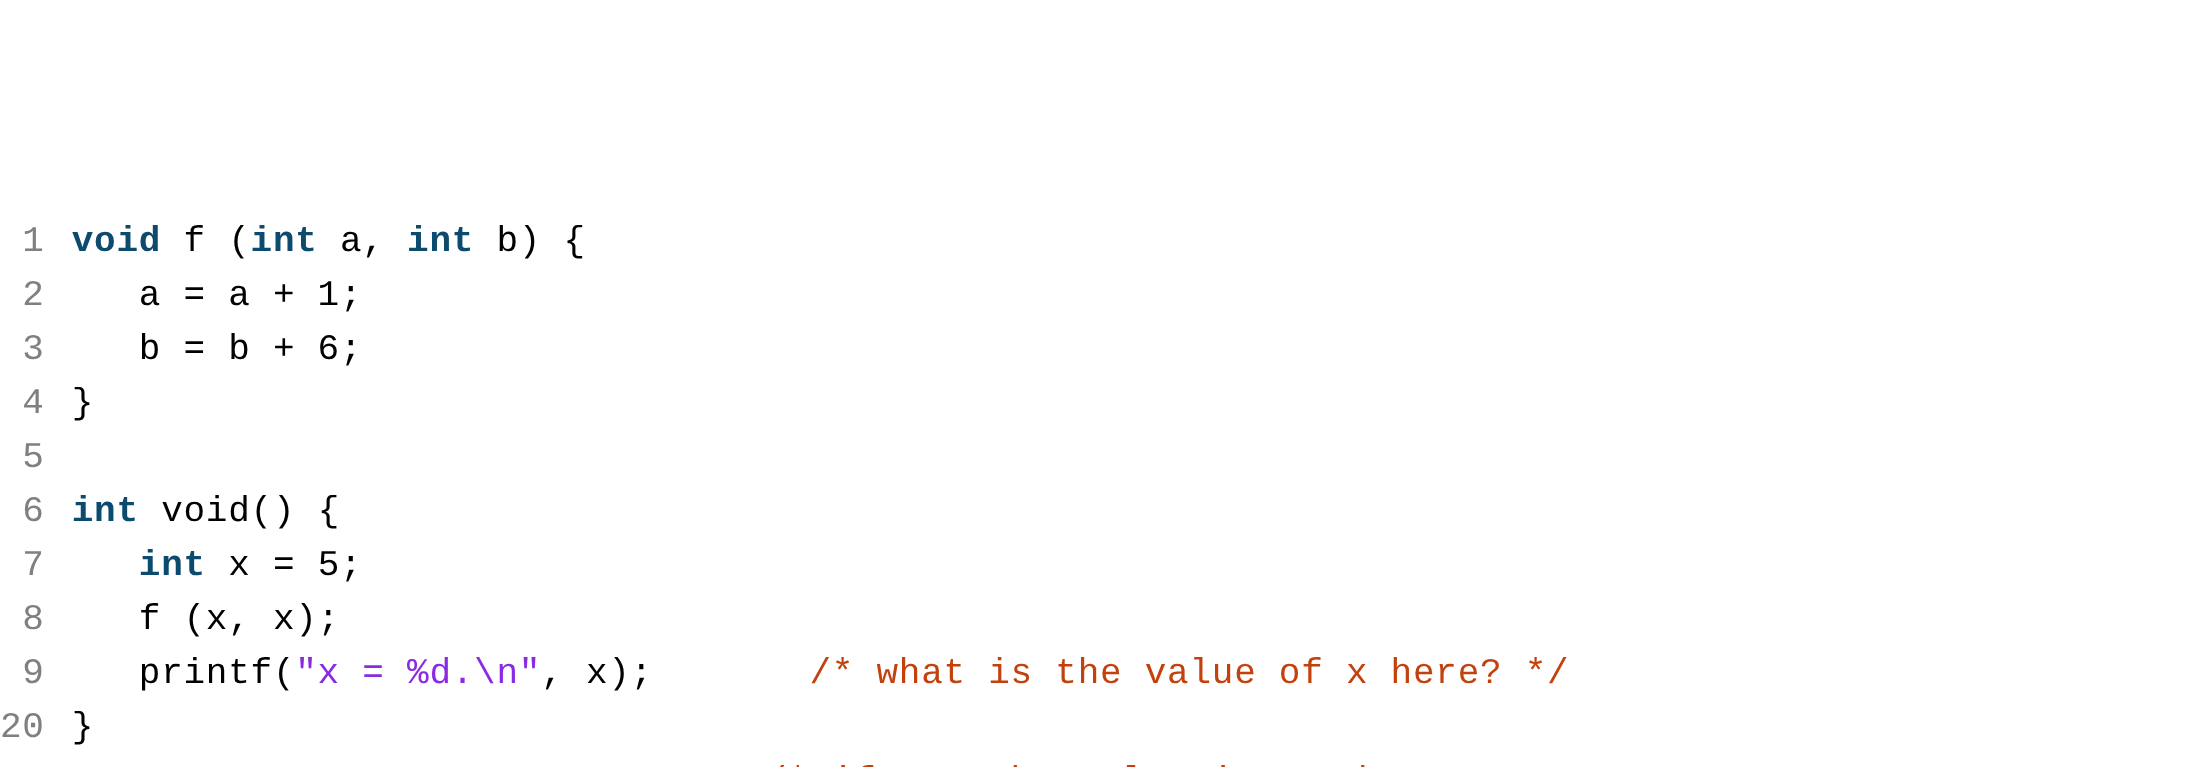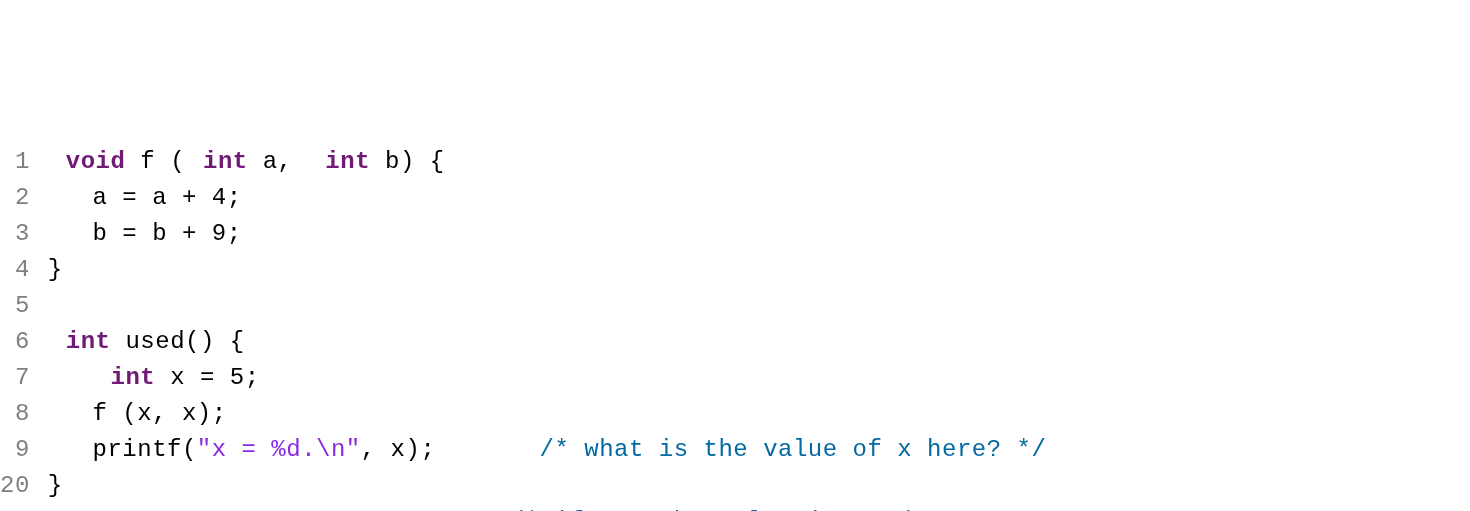--- a/index.html
+++ b/index.html
@@ -17,23 +17,23 @@
   }
   .line-numbers {
     color: #808080;
     text-align: right;
     padding-right: 18px;
     user-select: none;
   }
   .code-body {
     flex: 1;
   }
-  .kw { color: #701a75; font-weight: bold; margin-left: 18px; }
+  .kw { color: #0c4a6e; font-weight: bold; }
   .str { color: #8a2be2; }
-  .cmt { color: #0369a1; }
+  .cmt { color: #c2410c; }
   .plain { color: #000000; }
 </style>
 </head>
 <body>
 
 
 
 <div class="code-container">
 <div class="line-numbers"><span>1</span>
 <span>2</span>
@@ -43,25 +43,25 @@
 <span>6</span>
 <span>7</span>
 <span>8</span>
 <span>9</span>
 <span>20</span>
 <span>11</span>
 
 
 </div>
 <div class="code-body"><span><span class="kw">void</span><span class="plain"> f (</span><span class="kw">int</span><span class="plain"> a, </span><span class="kw">int</span><span class="plain"> b) {</span></span>
-<span><span class="plain">   a = a + 4;</span></span>
-<span><span class="plain">   b = b + 9;</span></span>
+<span><span class="plain">   a = a + 1;</span></span>
+<span><span class="plain">   b = b + 6;</span></span>
 <span><span class="plain">}</span></span>
 <span><span class="plain"></span></span>
-<span><span class="kw">int</span><span class="plain"> used() {</span></span>
+<span><span class="kw">int</span><span class="plain"> void() {</span></span>
 <span><span class="plain">   </span><span class="kw">int</span><span class="plain"> x = 5;</span></span>
 <span><span class="plain">   f (x, x);</span></span>
 <span><span class="plain">   printf(</span><span class="str">"x = %d.\n"</span><span class="plain">, x);       </span><span class="cmt">/* what is the value of x here? */</span></span>
 <span><span class="plain">}</span></span>
 <span><span class="plain">                               </span><span class="cmt">/* if pass-by-value is used,        x=?</span></span>
 
 
 </div>
 </div>
 

